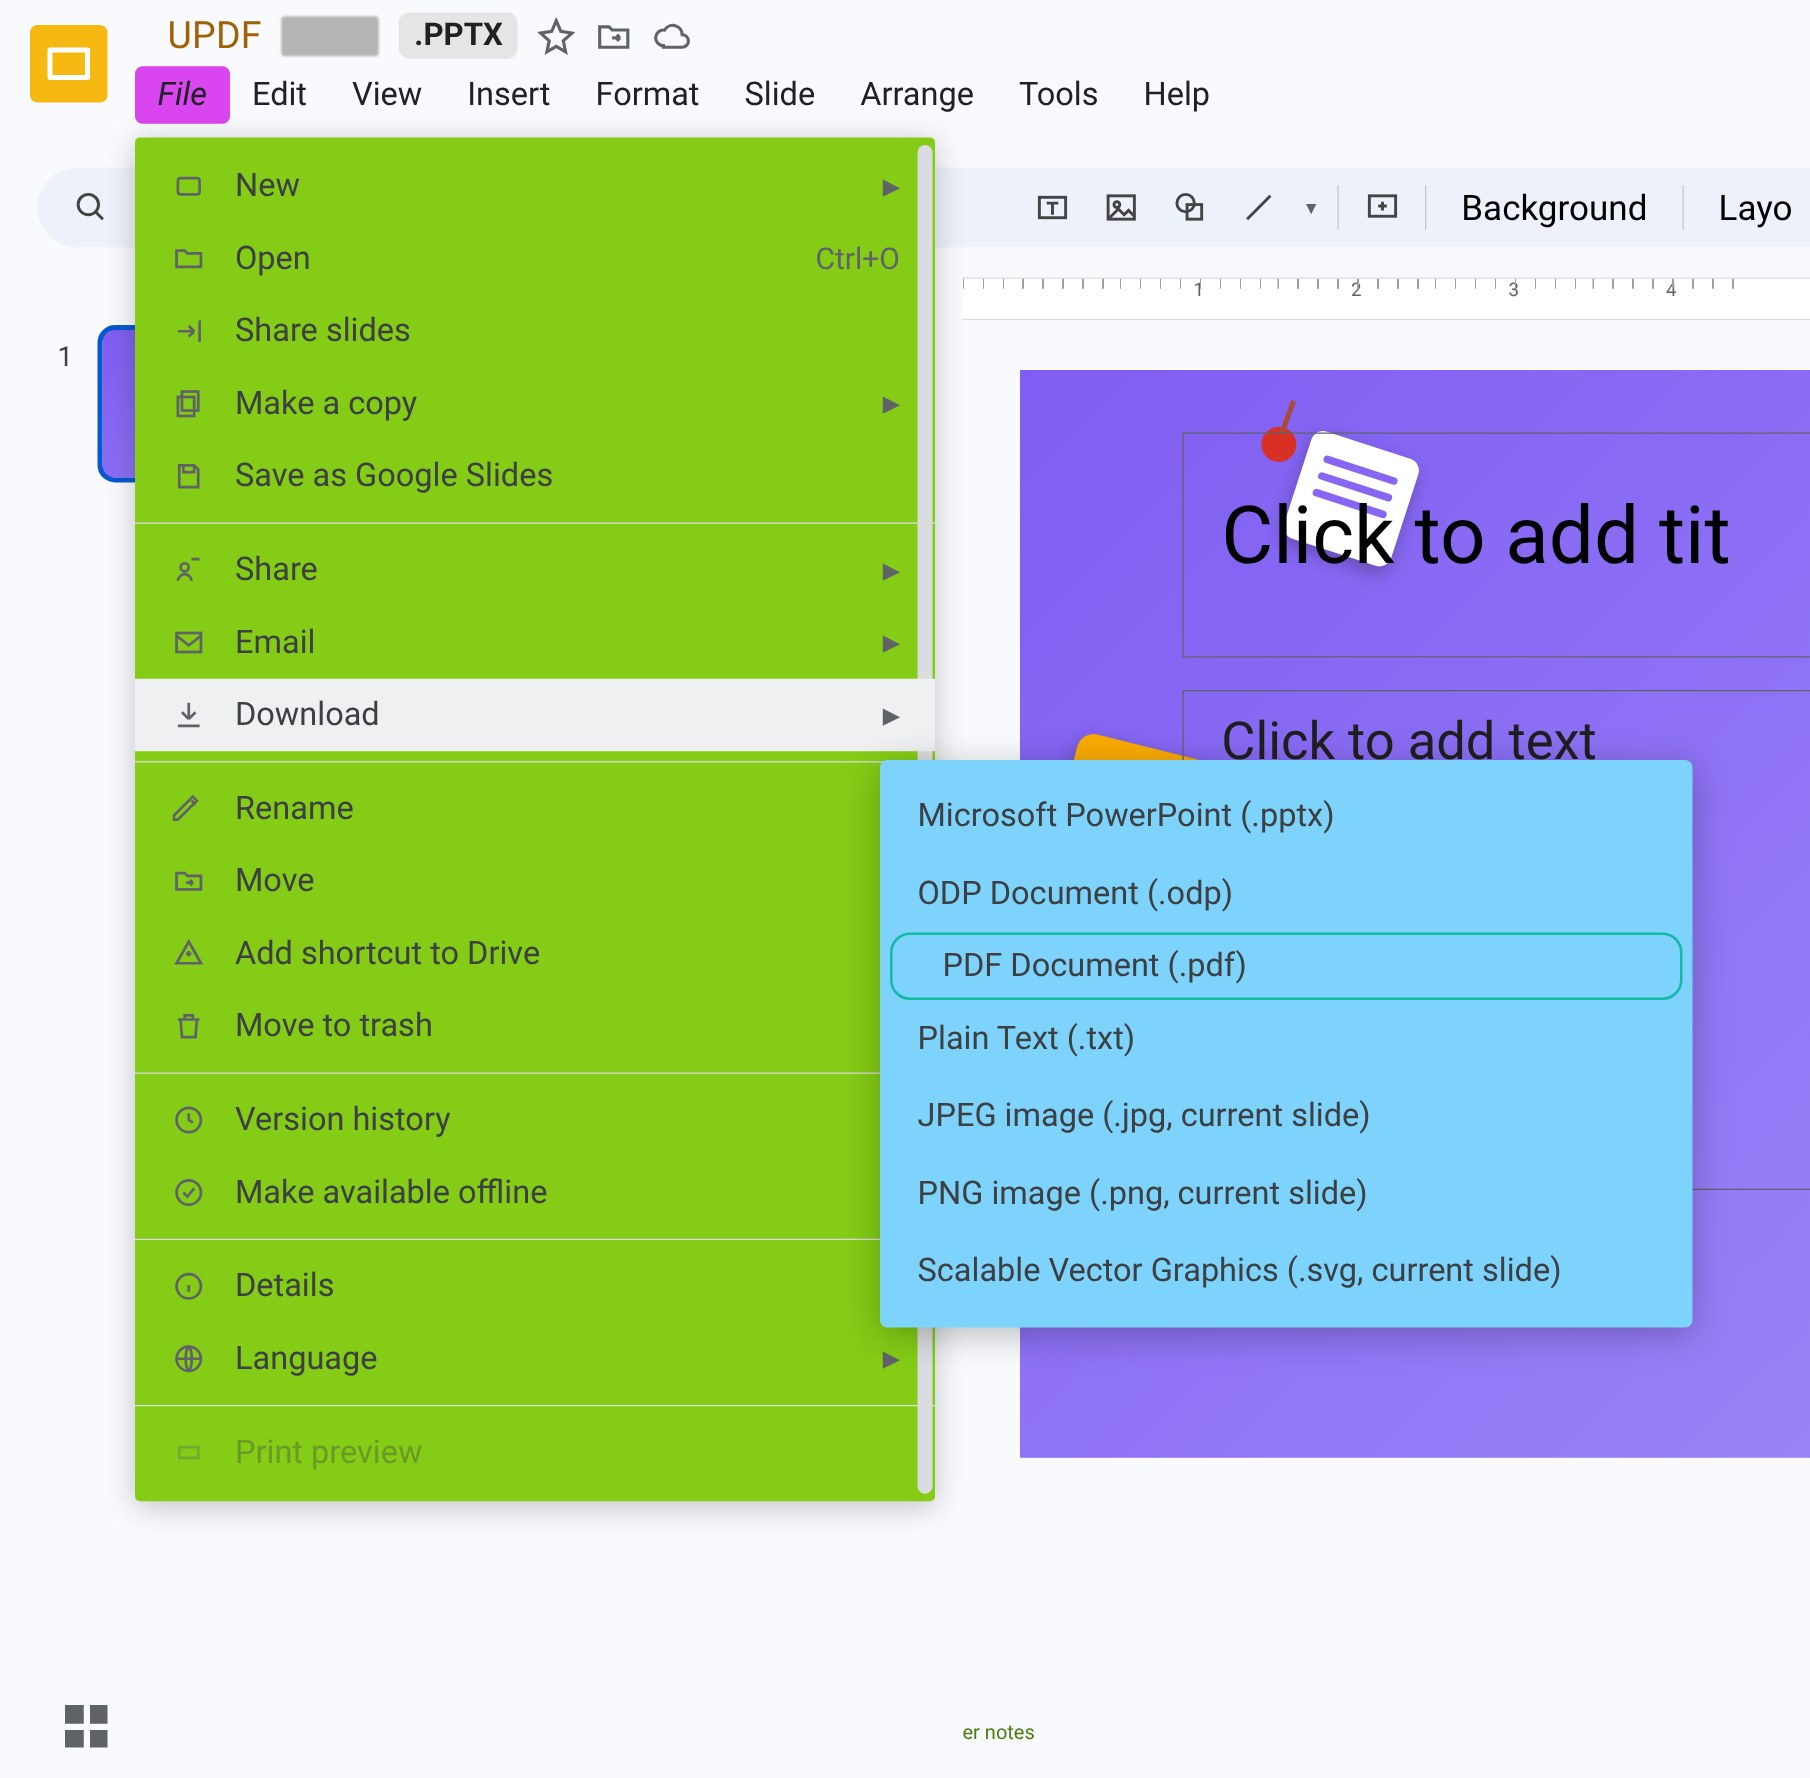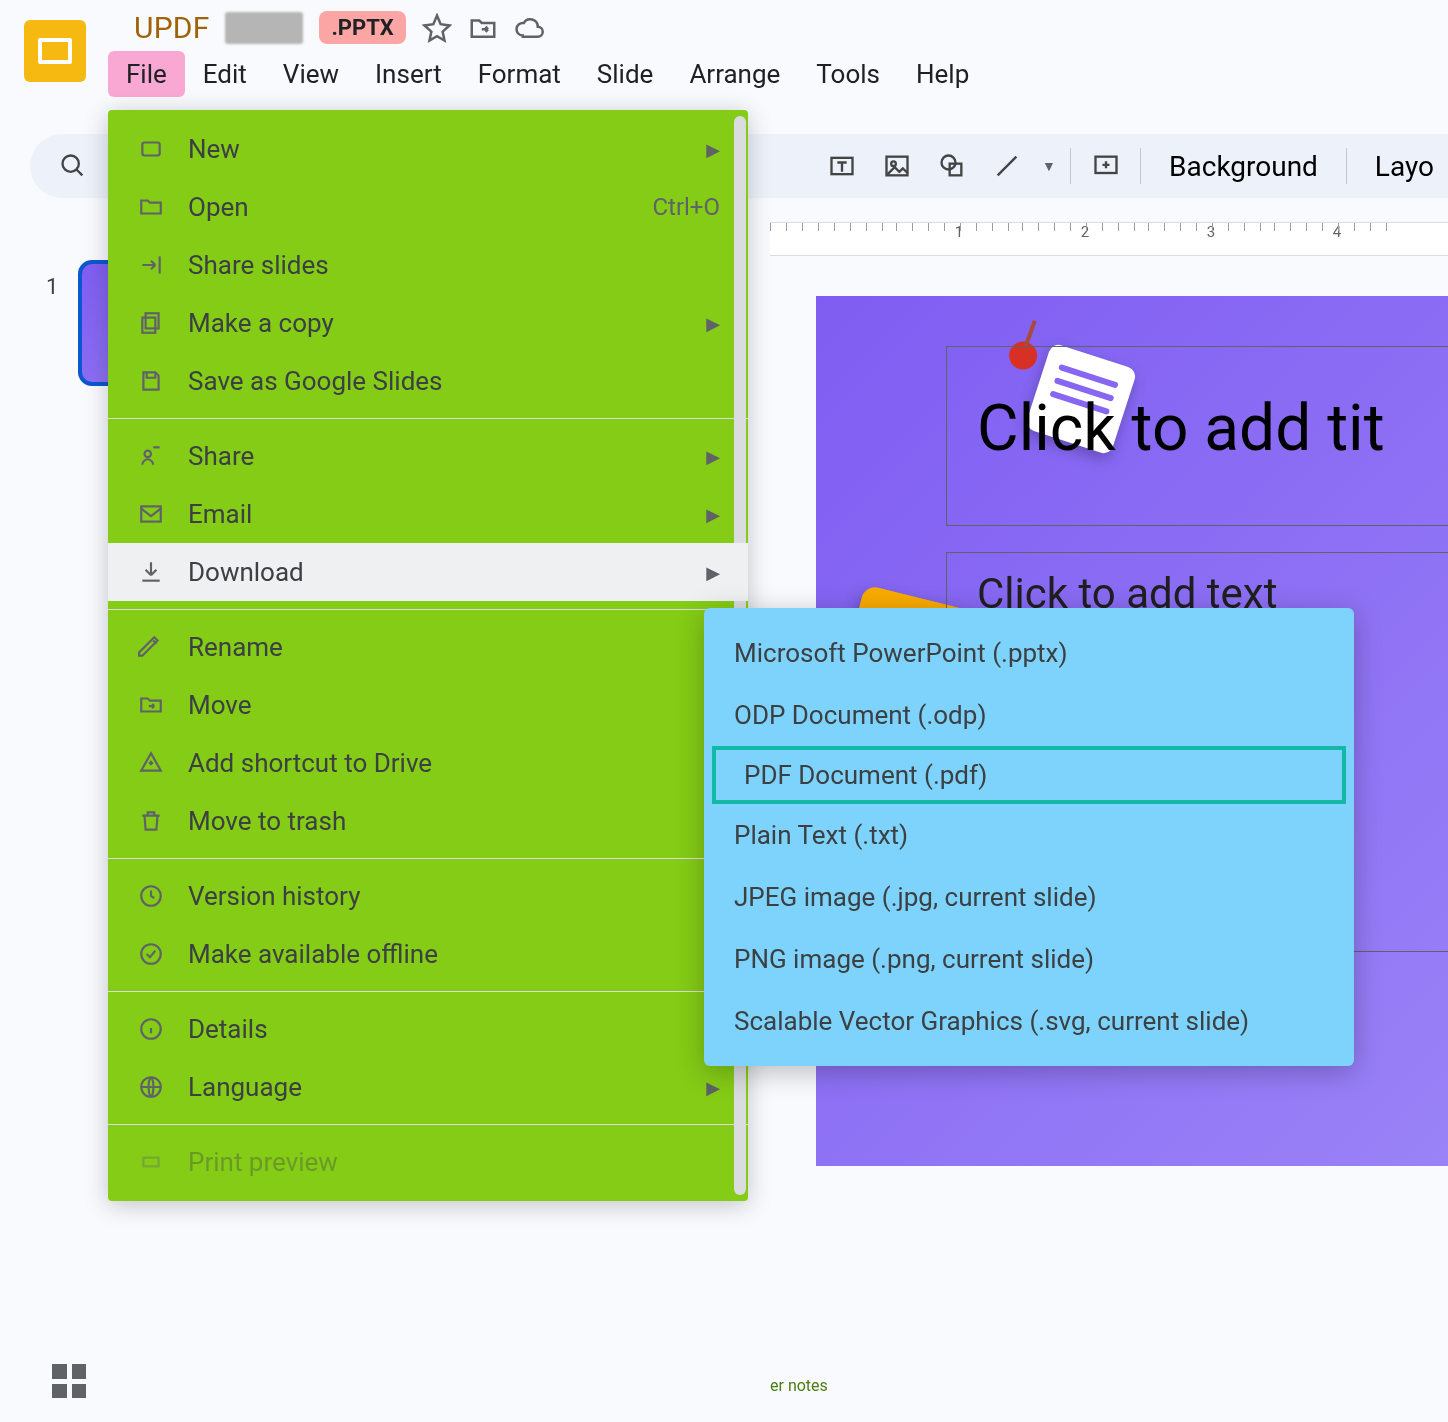--- a/index.html
+++ b/index.html
@@ -11,30 +11,30 @@
     width: 62px; height: 62px; border-radius: 6px; margin-top: 10px;
     background: #f5b912; display:flex; align-items:center; justify-content:center;
   }
   .logo-inner { width:34px; height:26px; border:4px solid #fff; border-radius:2px; }
 
   .doc-area { margin-left: 22px; }
   .title-row { display:flex; align-items:center; gap:16px; }
   .doc-title { font-size: 30px; color:#a16207; letter-spacing:0.2px;margin-left:26px; }
   .blur-box { width:78px; height:32px; background:#b5b5b5; border-radius:3px; filter: blur(1px); }
   .pptx-badge {
-    background:#fca5a5; color:#202124; font-weight:700; font-size:22px;
+    background:#e5e5e5; color:#202124; font-weight:700; font-size:25px;
     padding:4px 12px; border-radius:8px;
   }
   .title-icon { width:30px; height:30px; display:flex; align-items:center; justify-content:center; color:#5f6368; }
   .title-icon svg { width:30px; height:30px; stroke:#5f6368; fill:none; stroke-width:2; }
 
   
   .menubar { display:flex; gap:0; margin-top:6px; font-size:26px; color:#202124; }
   .menubar .mi { padding:8px 18px; border-radius:6px; cursor:pointer; }
-  .menubar .mi.active { background:#f9a8d4; }
+  .menubar .mi.active { background:#d946ef;font-style:italic; }
 
   
   .toolbar {
     position:absolute; left:30px; right:0; top:134px;
     height:64px; background:#edf2fa; border-radius:40px 0 0 40px;
     display:flex; align-items:center; padding-left:22px; gap:14px;
   }
   .tb-icon { width:44px; height:44px; display:flex; align-items:center; justify-content:center; border-radius:8px; }
   .tb-icon svg { width:28px; height:28px; stroke:#444; fill:none; stroke-width:2; }
   .tb-sep { width:1px; height:36px; background:#c7c7c7; }
@@ -117,22 +117,22 @@
 
   
   .submenu {
     position:absolute; left:704px; top:608px;
     width:650px; background:#7dd3fc; border-radius:6px;
     box-shadow: 0 6px 28px rgba(0,0,0,.25);
     padding:14px 0; z-index:60;
   }
   .sm-row { padding:16px 30px; font-size:26px; color:#3c4043; cursor:pointer; }
   .sm-row.highlight {
-    border:4px solid #14b8a6; border-radius:0; margin:0 8px;
-    padding:10px 28px;
+    border:2px solid #14b8a6; border-radius:16px; margin:0 8px;
+    padding:10px 40px;
   }
 
   
   .grid-icon { position:absolute; left:52px; bottom:24px; width:34px; height:34px;
     display:grid; grid-template-columns:1fr 1fr; grid-template-rows:1fr 1fr; gap:5px; }
   .grid-icon div { background:#5f6368; }
 </style>
 </head>
 <body>
 

